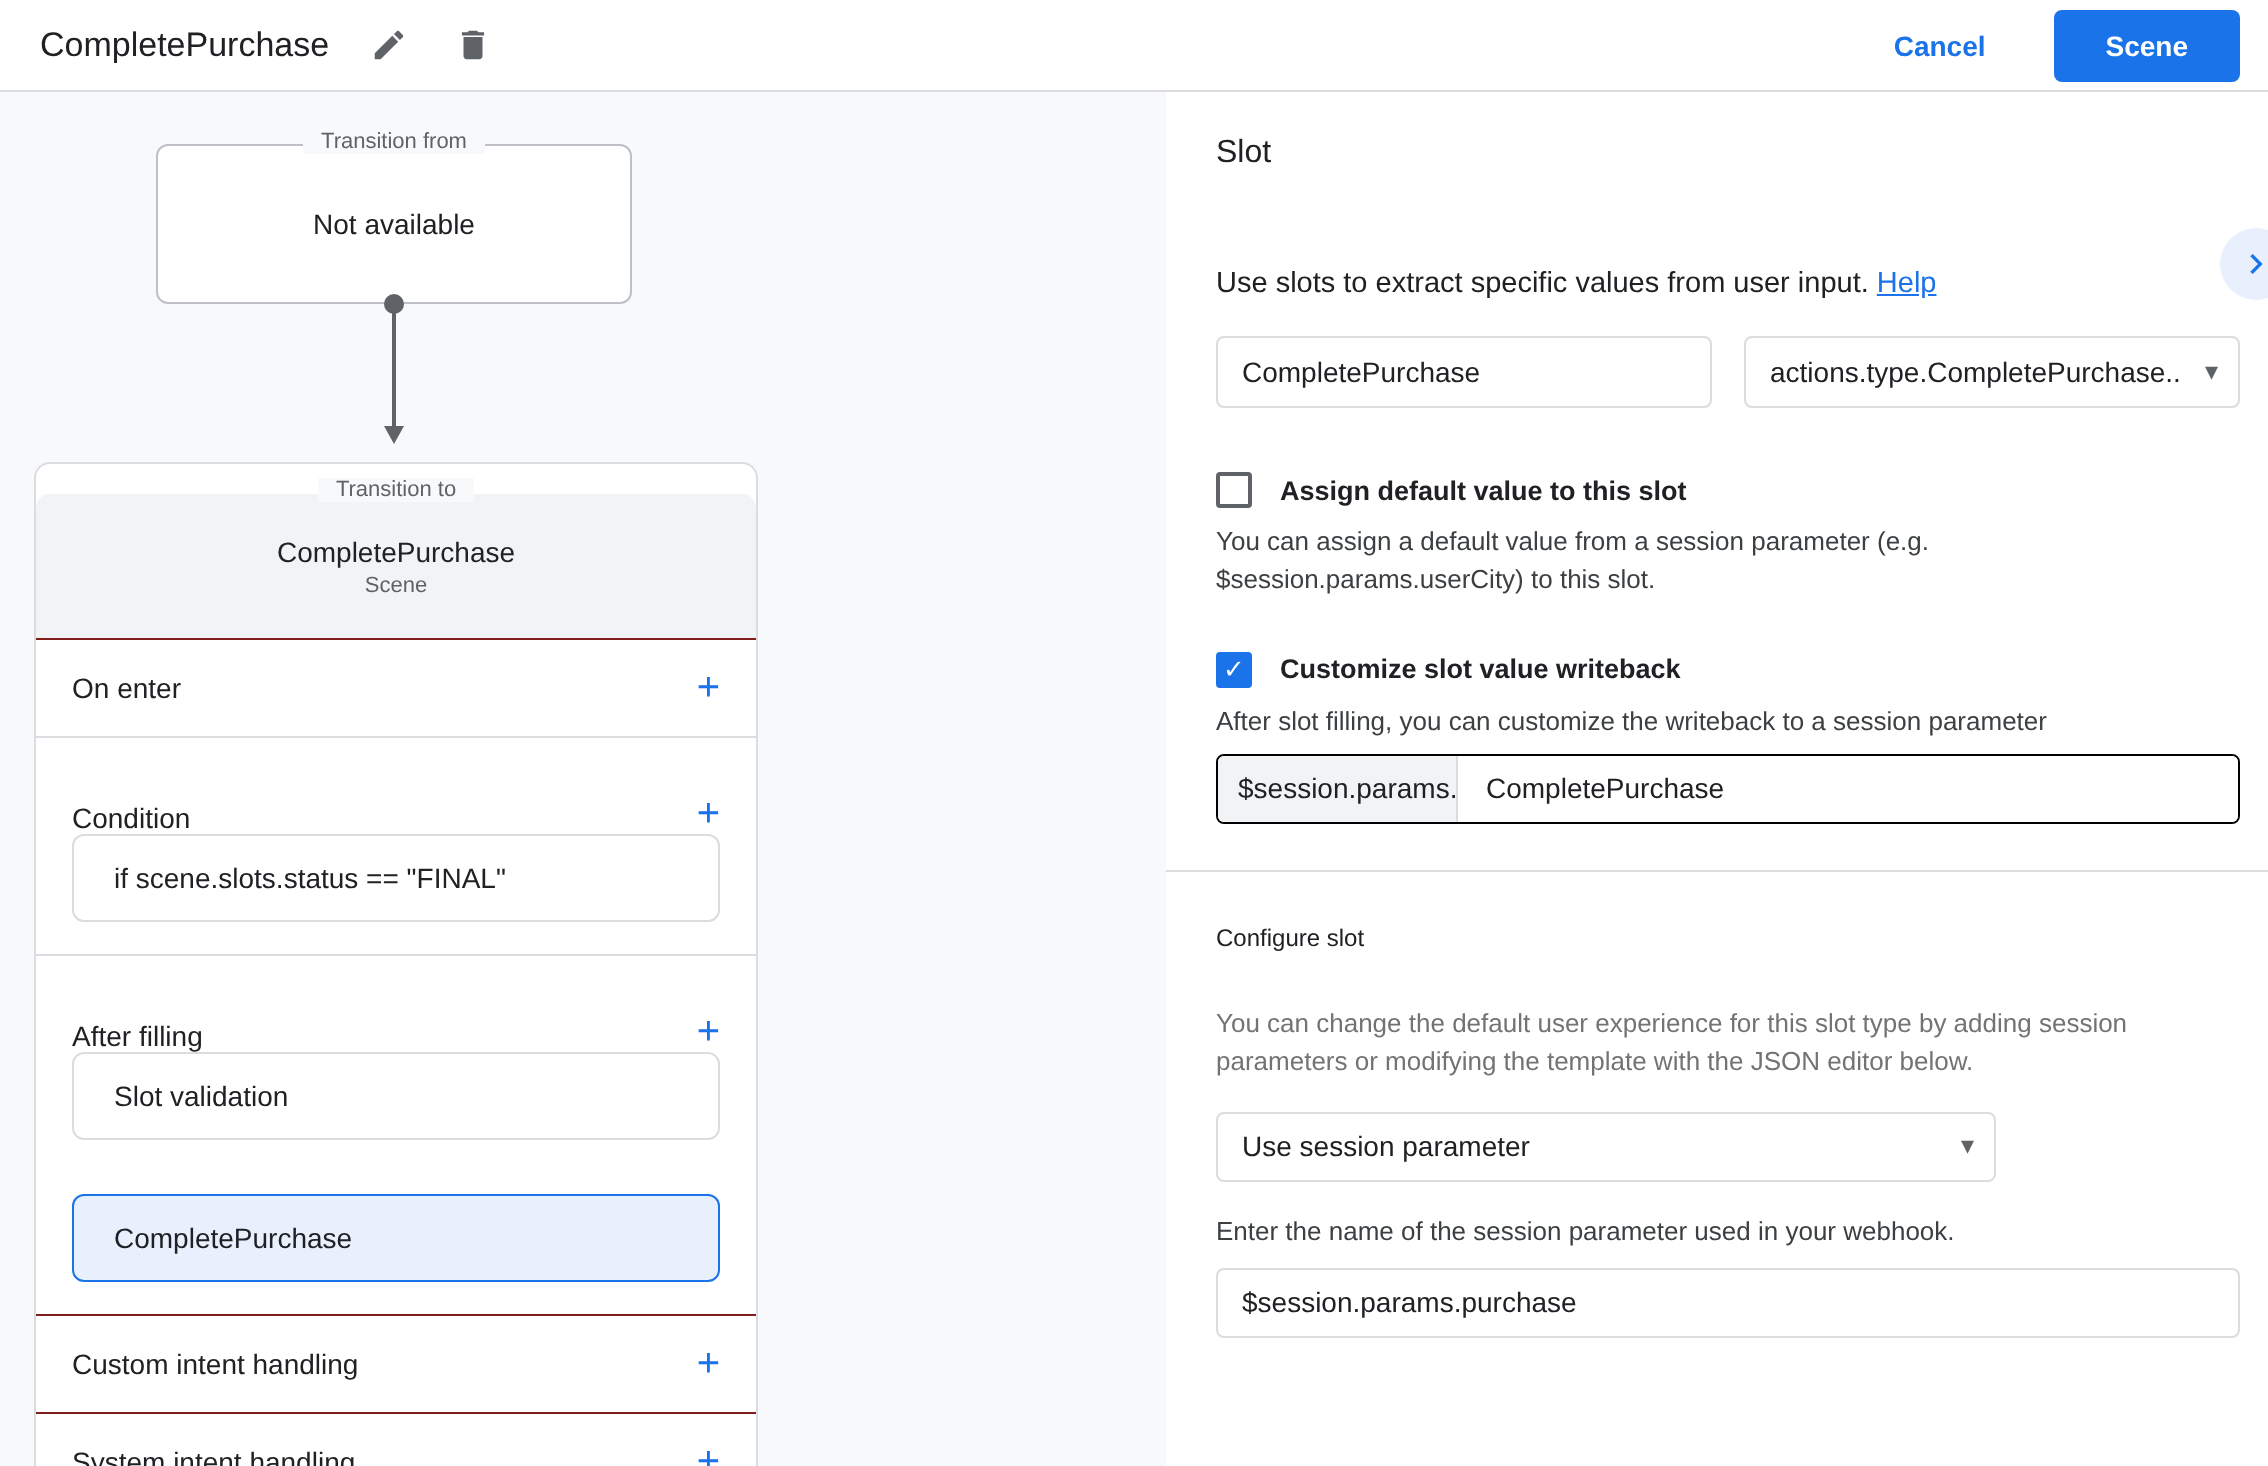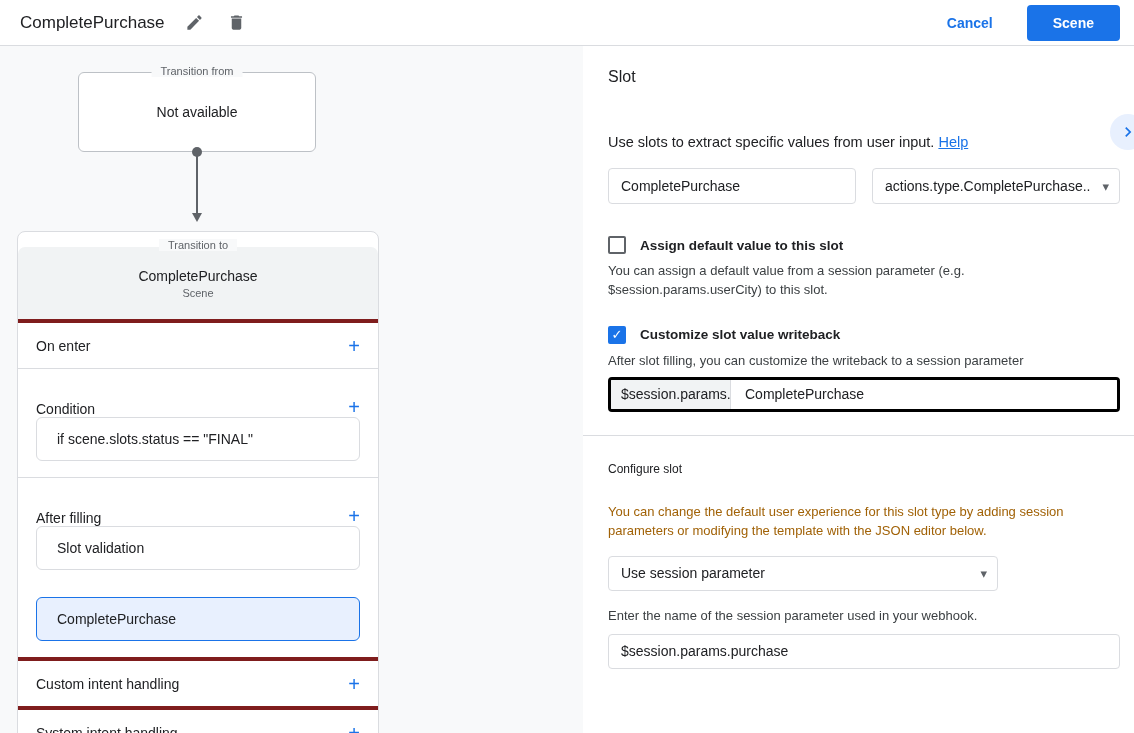--- a/index.html
+++ b/index.html
@@ -27,21 +27,21 @@
   .flow-box-value { font-size:14px; color:#202124; }
   .conn-dot { position:absolute; top:101px; left:192px; width:10px; height:10px; border-radius:50%; background:#5f6368; }
   .conn-line { position:absolute; top:108px; left:196px; width:2px; height:60px; background:#5f6368; }
   .conn-arrow { position:absolute; top:167px; left:192px; width:0; height:0; border-left:5px solid transparent; border-right:5px solid transparent; border-top:9px solid #5f6368; }
 
   
   .scene-card { position:absolute; top:185px; left:17px; width:362px; background:#fff; border:1px solid #dadce0; border-radius:8px; }
   .scene-header { position:relative; height:72px; background:#f1f3f4; border-radius:7px 7px 0 0; display:flex; flex-direction:column; align-items:center; justify-content:center; gap:3px;margin-top:15px; }
   .scene-name { font-size:14px; color:#202124; }
   .scene-subtitle { font-size:11px; color:#5f6368; }
-  .card-row { height:49px; display:flex; align-items:center; justify-content:space-between; padding:0 18px; border-top:4px solid #7f1d1d; cursor:pointer; }
+  .card-row { height:49px; display:flex; align-items:center; justify-content:space-between; padding:0 18px; border-top:1px solid #7f1d1d; cursor:pointer; }
   .row-label { font-size:14px; color:#202124; }
   .plus { color:#1a73e8; font-size:20px; font-weight:400; line-height:1; cursor:pointer; background:none; border:none; font-family:inherit; }
   .card-section { border-top:1px solid #dadce0; }
   .section-head { height:48px; display:flex; align-items:flex-end; justify-content:space-between; padding:0 18px; }
   .chip { height:44px; margin:0 18px 16px; border:1px solid #dadce0; border-radius:6px; background:#fff; display:flex; align-items:center; padding:0 20px; font-size:14px; color:#202124; cursor:pointer; }
   .chip.stack { margin-bottom:27px; }
   .chip.selected { background:#e8f0fe; border:1.5px solid #1a73e8; margin-bottom:16px; }
 
   
   .panel-title { font-size:16px; color:#202124; }
@@ -57,26 +57,26 @@
   .dd-arrow { color:#5f6368; font-size:13px; flex-shrink:0; }
   .check-row { display:flex; align-items:center; gap:14px; cursor:pointer; }
   .check-row.first { margin-top:32px; }
   .check-row.second { margin-top:26px; }
   .checkbox { width:18px; height:18px; border:2px solid #5f6368; border-radius:2px; background:#fff; flex-shrink:0; display:flex; align-items:center; justify-content:center; }
   .checkbox .check { display:none; color:#fff; font-size:13px; font-weight:700; line-height:1; }
   .checkbox[data-checked="true"] { background:#1a73e8; border-color:#1a73e8; }
   .checkbox[data-checked="true"] .check { display:block; }
   .check-label { font-size:13.5px; font-weight:700; color:#202124; }
   .desc { margin-top:8px; font-size:13px; color:#3c4043; line-height:1.45; max-width:516px; }
-  .wb-group { display:flex; margin-top:6px; width:512px; height:35px; border:3px solid #000000; border-radius:4px; overflow:hidden; }
+  .wb-group { display:flex; margin-top:6px; width:512px; height:35px; border:1px solid #000000; border-radius:4px; overflow:hidden; }
   .wb-prefix { width:120px; background:#f1f3f4; border-right:1px solid #dadce0; display:flex; align-items:center; padding:0 10px; font-size:14px; color:#202124; flex-shrink:0; }
   .wb-input { flex:1; border:none; outline:none; font-size:14px; color:#202124; padding:0 14px; font-family:inherit; }
   .hdivider { height:1px; background:#dadce0; margin:23px -14px 0 -25px; }
   .section-title { margin-top:26px; font-size:12px; color:#202124; }
-  .config-desc { margin-top:26px; font-size:13px; color:#a16207; line-height:1.5; max-width:516px; }
+  .config-desc { margin-top:26px; font-size:13px; color:#737373; line-height:1.5; max-width:516px; }
   .config-select { margin-top:15px; width:390px; height:35px; }
   .helper { margin-top:17px; font-size:13px; color:#3c4043; }
   .param-input { margin-top:11px; width:512px; height:35px; }
 </style>
 </head>
 <body>
 
 <div class="app">
 
   <div class="topbar">

